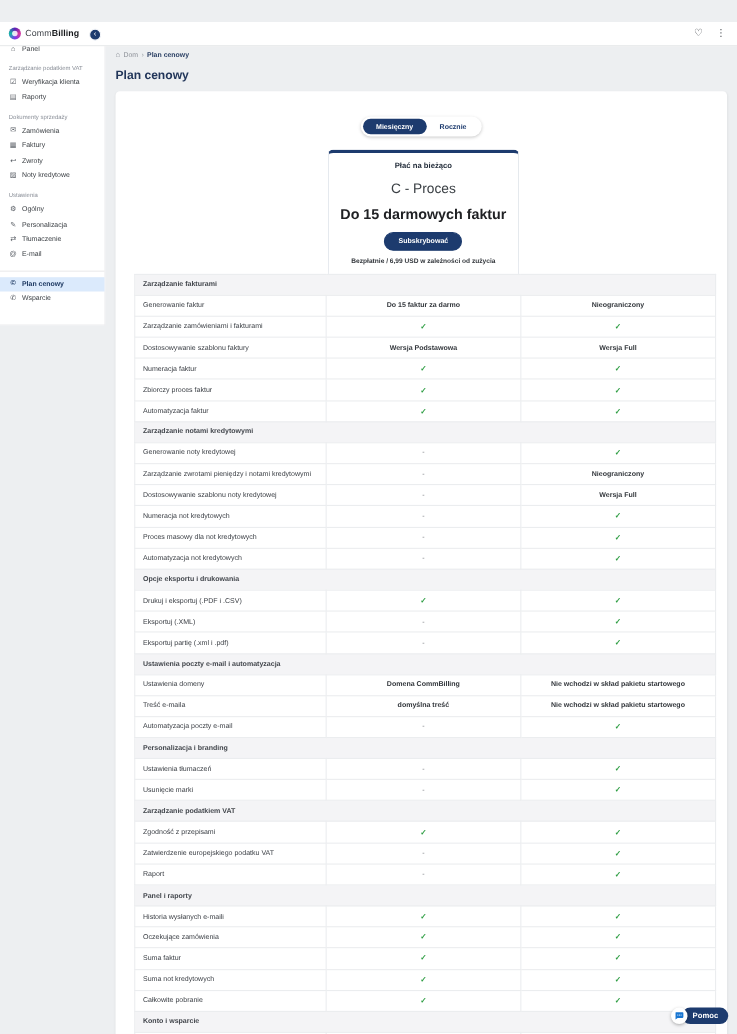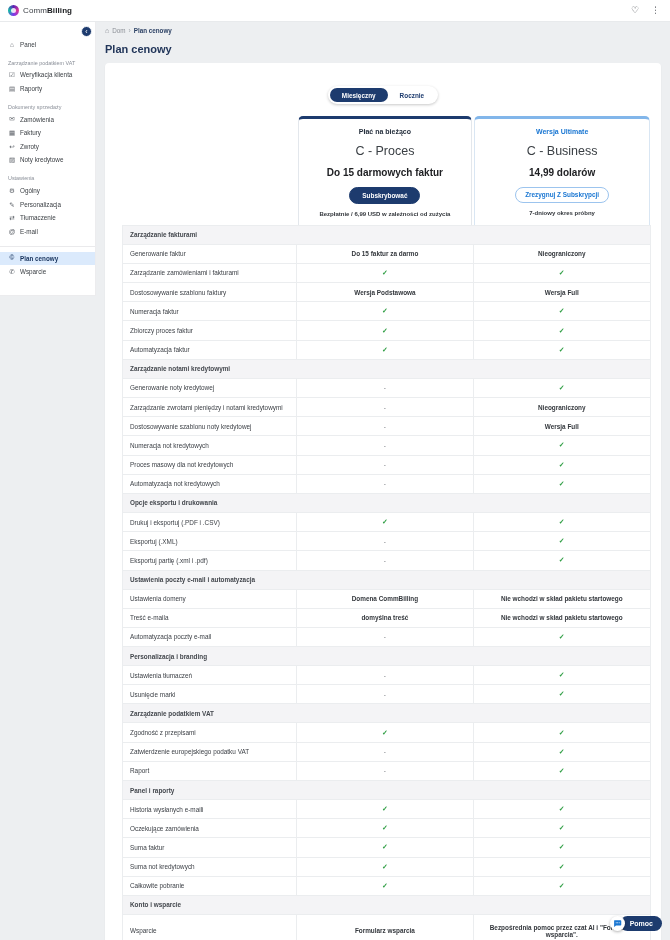--- a/index.html
+++ b/index.html
@@ -9,21 +9,21 @@
     background:#edeff1;
     position:relative;
     overflow:hidden;
     color:#333;
   }
 
   
   .topbar {
     height:22px; background:#fff; border-bottom:1px solid #e8eaec;
     display:flex; align-items:center; justify-content:space-between;
-    padding:0 10px 0 8px; position:relative; z-index:5;
+    padding:0 10px 0 8px; position:relative; z-index:5;margin-top:20px;
   }
   .brand { display:flex; align-items:center; gap:4px; cursor:pointer; }
   .logo-dot {
     width:11px; height:11px; border-radius:50%;
     background:conic-gradient(#5b21b6,#d6369b,#7c3aed,#14b8a6,#5b21b6);
     display:inline-block; position:relative;
   }
   .logo-dot::after{
     content:""; position:absolute; left:3px; top:3px; width:5px; height:5px;
     border-radius:50%; background:#fff; opacity:.85;
@@ -90,21 +90,21 @@
   .plan {
     border:1px solid #e3e7ec; border-bottom:none;
     border-radius:5px 5px 0 0; text-align:center;
     padding:9px 6px 8px; margin:0 1px;
   }
   .plan-starter { border-top:3px solid #1d3b6e; }
   .plan-business { border-top:3px solid #82b6ea; border-color:#d9e6f3; border-top-color:#82b6ea; }
   .plan .tagline { font-size:7px; font-weight:bold; color:#1f2937; }
   .plan-business .tagline { color:#1976d2; }
   .plan .plan-name { font-size:12.5px; color:#3b4045; font-weight:400; margin-top:9px; }
-  .plan .price-line { font-size:10px; font-weight:bold; color:#202124; margin-top:9px; }
+  .plan .price-line { font-size:13px; font-weight:bold; color:#202124; margin-top:9px; }
   .plan .plan-btn {
     margin-top:9px; font-family:inherit; font-size:6.4px; font-weight:bold;
     border-radius:10px; cursor:pointer; line-height:1.1;
   }
   .plan-btn.filled { background:#1d3b6e; color:#fff; border:1px solid #1d3b6e; padding:3.8px 12px; }
   .plan-btn.outline { background:#fff; color:#1976d2; border:1px solid #9cc4ee; padding:3.4px 9px; }
   .plan .footnote { font-size:6px; font-weight:600; color:#33373c; margin-top:7px; }
 
   
   table.cmp { width:100%; border-collapse:collapse; table-layout:fixed; }
@@ -232,27 +232,20 @@
         <div class="plans-spacer"></div>
 
         <div class="plan plan-starter">
           <div class="tagline">Płać na bieżąco</div>
           <div class="plan-name">C - Proces</div>
           <div class="price-line">Do 15 darmowych faktur</div>
           <button class="plan-btn filled">Subskrybować</button>
           <div class="footnote">Bezpłatnie / 6,99 USD w zależności od zużycia</div>
         </div>
 
-        <div class="plan plan-business">
-          <div class="tagline">Wersja Ultimate</div>
-          <div class="plan-name">C - Business</div>
-          <div class="price-line">14,99 dolarów</div>
-          <button class="plan-btn outline">Zrezygnuj Z Subskrypcji</button>
-          <div class="footnote">7-dniowy okres próbny</div>
-        </div>
       </div>
 
       <table class="cmp">
         <colgroup>
             <col style="width:33%">
             <col style="width:33.4%">
             <col style="width:33.6%">
           </colgroup>
         <tbody id="cmp-body">
             <tr>

